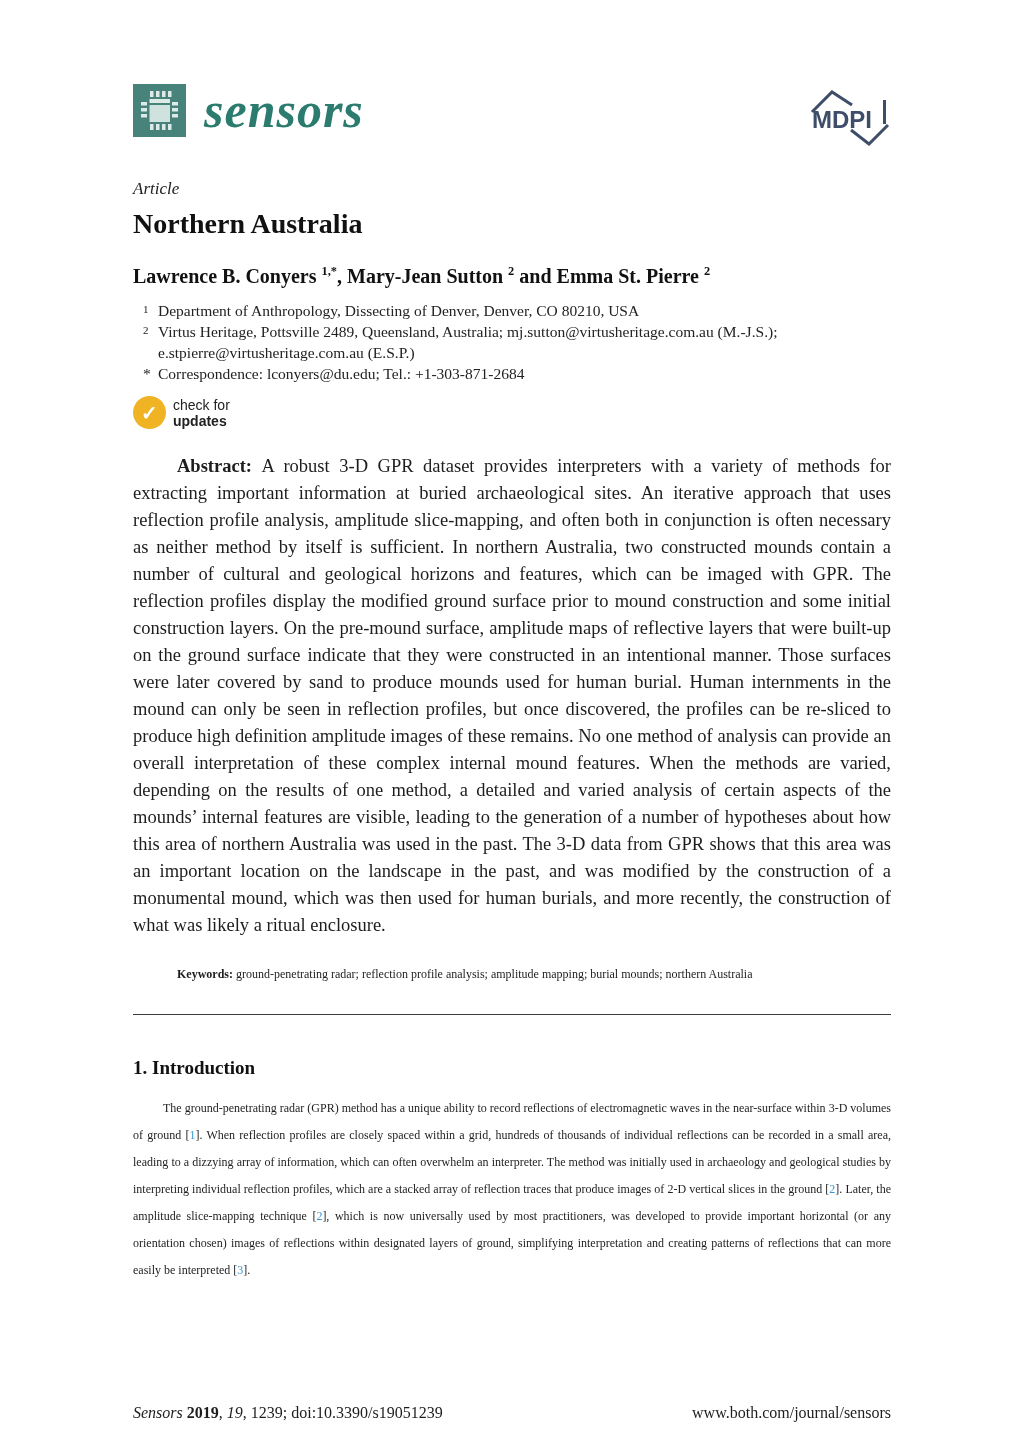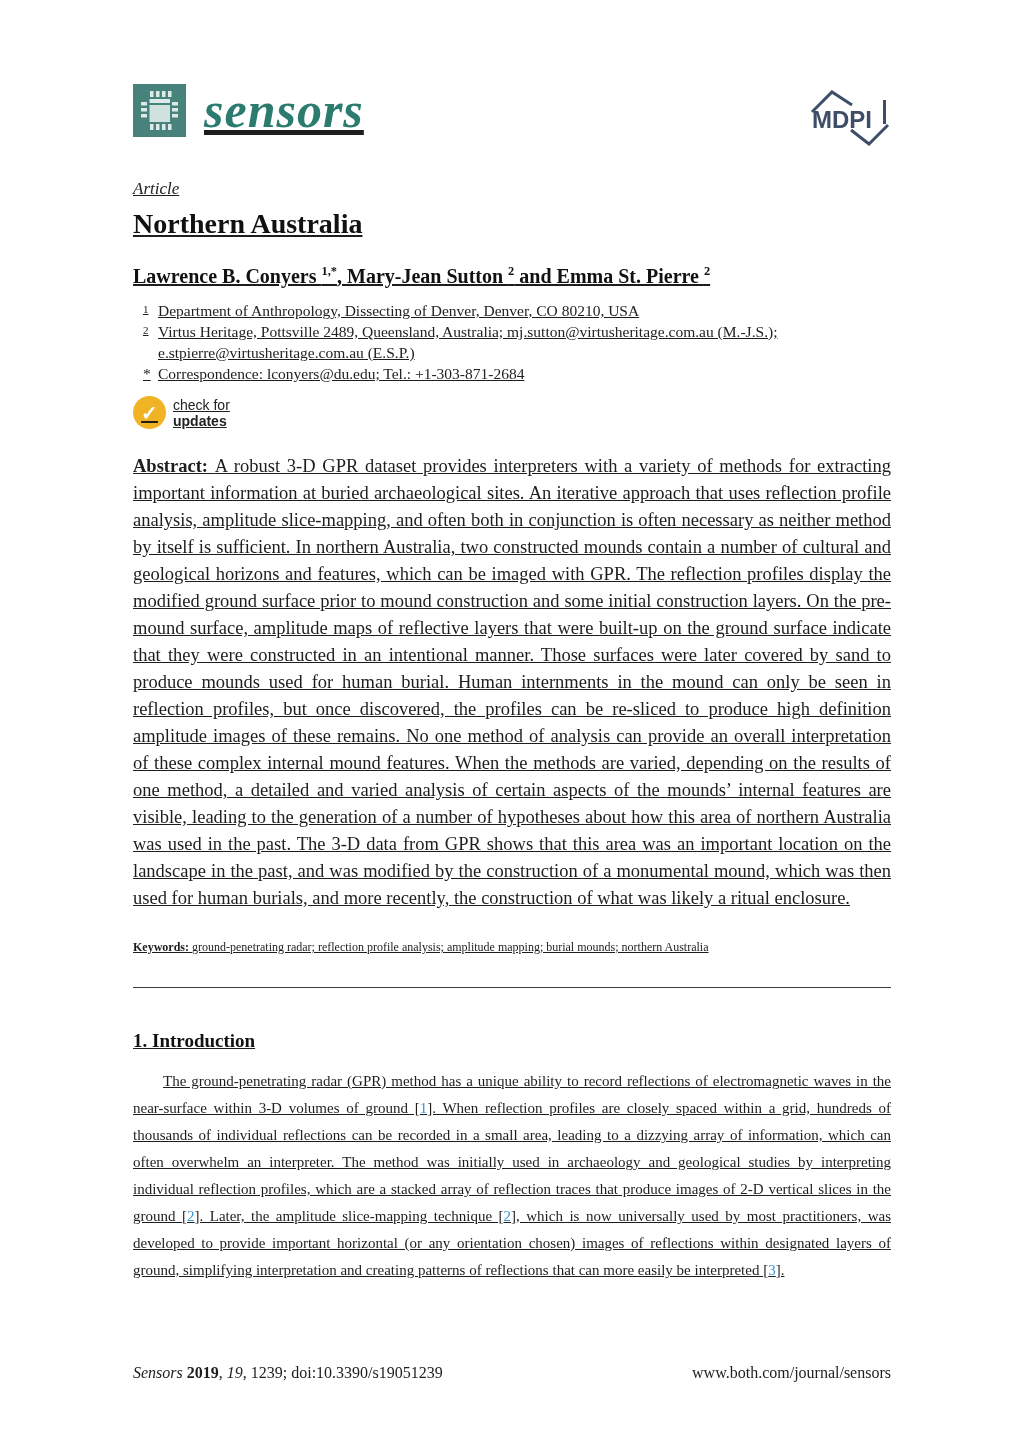--- a/index.html
+++ b/index.html
@@ -3,21 +3,20 @@
 <meta charset="utf-8">
 <style>
   html,body{margin:0;padding:0;background:#ffffff;}
   .page{
     position:relative;
     width:1024px;height:1448px;
     background:#ffffff;
     font-family:"Liberation Serif", serif;
     color:#1d1d1d;
     overflow:hidden;
-    text-decoration:underline;
   }
   .inner{padding:84px 133px 0 133px;}
 
   
   .masthead{display:flex;justify-content:space-between;align-items:flex-start;}
   .brand{display:flex;align-items:center;}
   .wordmark{
     font-family:"Liberation Serif", serif;
     font-style:italic;font-weight:bold;
     font-size:50px;line-height:53px;
@@ -52,37 +51,37 @@
   }
   .badge-text{
     font-family:"Liberation Sans", sans-serif;
     font-size:14px;line-height:16px;color:#222;
   }
   .badge-text .b{font-weight:bold;}
 
   
   .abstract{margin:24px 0 0 0;font-size:18.5px;line-height:27px;text-align:justify;}
   .keywords{margin:22px 0 0 0;font-size:12px;line-height:27px;text-align:justify;}
-  .lbl{font-weight:bold;}
+  .lbl{font-weight:bold;margin-left:44px;}
   .divider{border:none;border-top:1.5px solid #3c3c3c;margin:26px 0 0 0;}
 
   
   .sec-heading{margin:42px 0 0 0;font-size:19px;font-weight:bold;color:#111;}
   .body-par{
-    margin:16px 0 0 0;font-size:15px;line-height:27px;
+    margin:16px 0 0 0;font-size:12px;line-height:27px;
     text-align:justify;text-indent:30px;
   }
   .seg-cite{color:#3598d4;}
   .seg-sup{font-size:0.62em;vertical-align:super;line-height:0;}
   .seg-italic{font-style:italic;}
   .seg-bold{font-weight:bold;}
 
   
   .footer{
-    position:absolute;left:133px;right:133px;top:1364px;
+    position:absolute;left:133px;right:133px;top:1404px;
     display:flex;justify-content:space-between;
     font-size:16px;color:#1d1d1d;
   }
 </style>
 </head>
 <body>
 
 <div class="page">
   <div class="inner">
 

